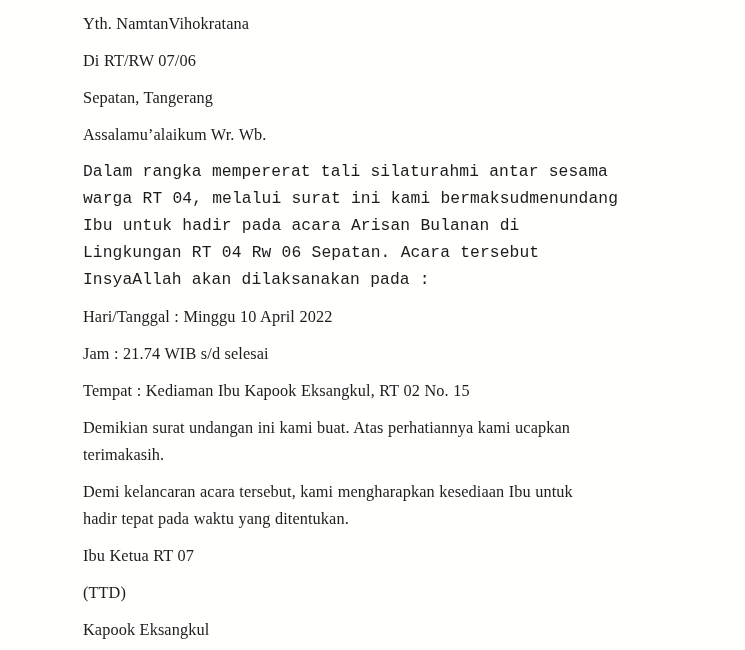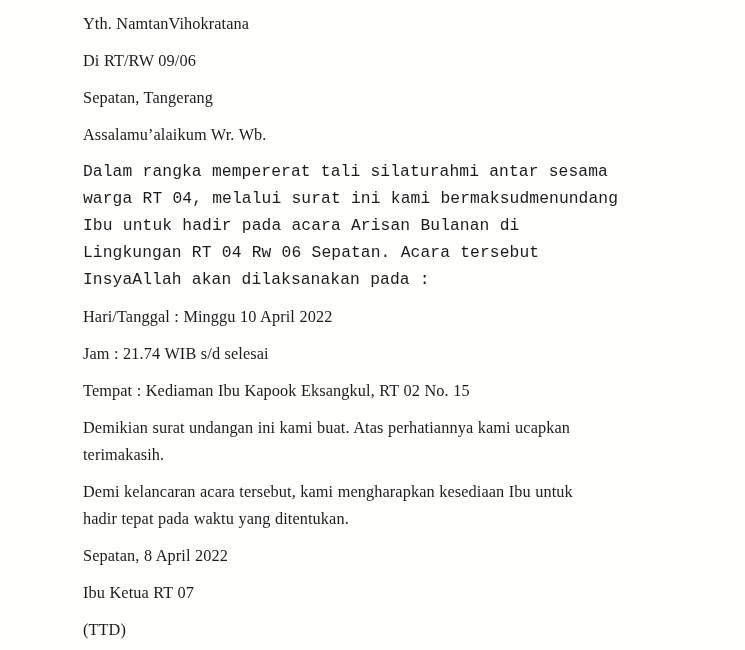--- a/index.html
+++ b/index.html
@@ -46,39 +46,38 @@
   }
 </style>
 </head>
 <body>
 
 <div class="page">
   <div class="doc-body">
 
     <p class="para">Yth. NamtanVihokratana</p>
 
-    <p class="para">Di RT/RW 09/06</p>
+    <p class="para">Di RT/RW 07/06</p>
 
     <p class="para">Sepatan, Tangerang</p>
 
     <p class="para">Assalamu’alaikum Wr. Wb.</p>
 
     <p class="para block">Dalam rangka mempererat tali silaturahmi antar sesama warga RT 04, melalui surat ini kami bermaksudmenundang Ibu untuk hadir pada acara Arisan Bulanan di Lingkungan RT 04 Rw 06 Sepatan. Acara tersebut InsyaAllah akan dilaksanakan pada :</p>
 
     <p class="para">Hari/Tanggal : Minggu 10 April 2022</p>
 
     <p class="para">Jam : 21.74 WIB s/d selesai</p>
 
     <p class="para">Tempat : Kediaman Ibu Kapook Eksangkul, RT 02 No. 15</p>
 
     <p class="para tight">Demikian surat undangan ini kami buat. Atas perhatiannya kami ucapkan terimakasih.</p>
 
     <p class="para tight">Demi kelancaran acara tersebut, kami mengharapkan kesediaan Ibu untuk hadir tepat pada waktu yang ditentukan.</p>
 
-    <p class="para">Sepatan, 8 April 2022</p>
 
     <p class="para">Ibu Ketua RT 07</p>
 
     <p class="para">(TTD)</p>
 
     <p class="para">Kapook Eksangkul</p>
 
   </div>
 </div>
 

